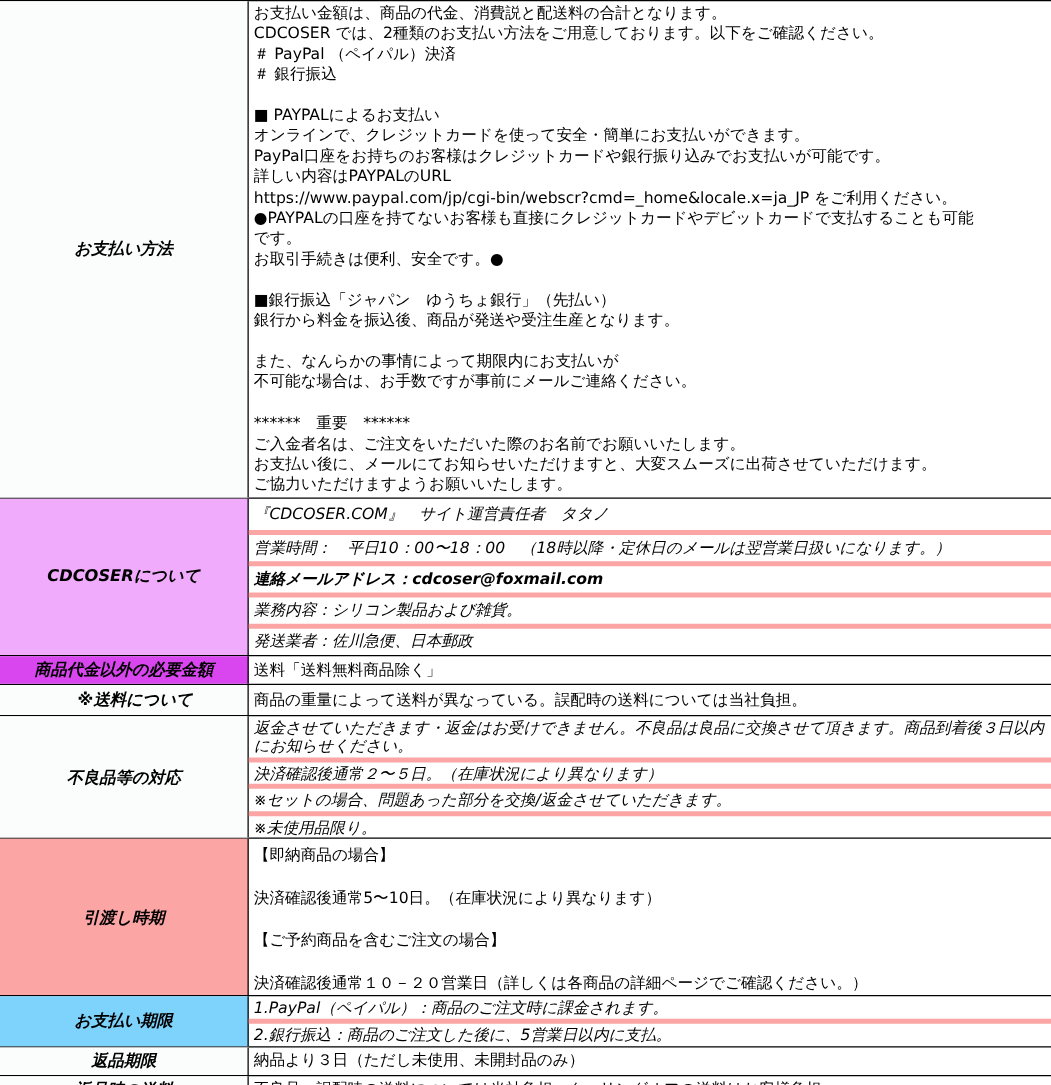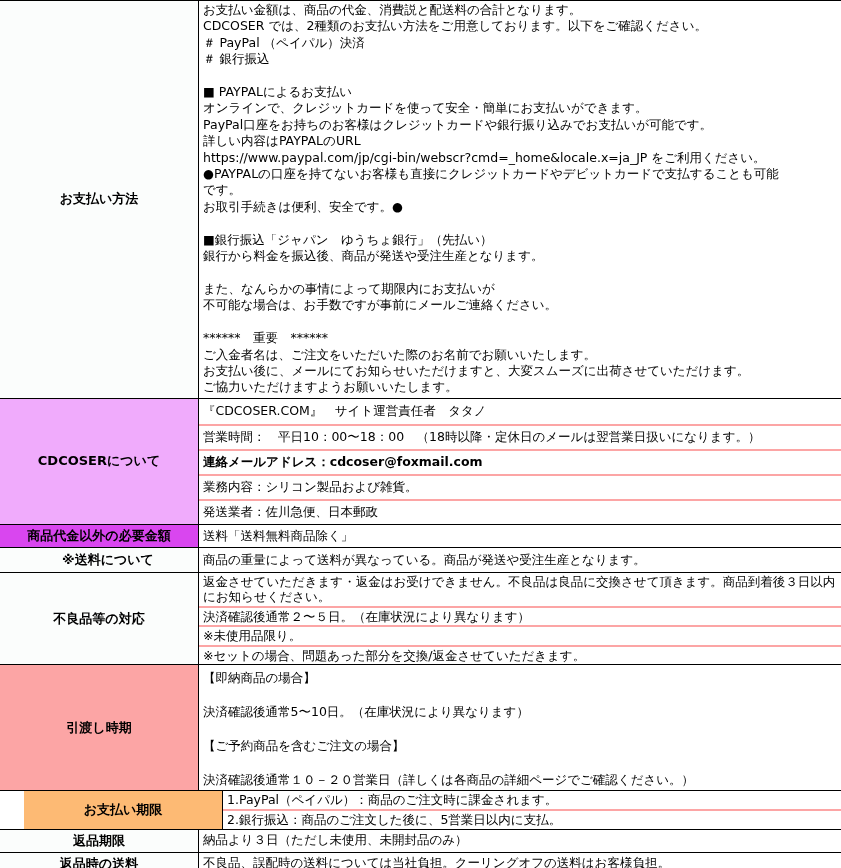--- a/index.html
+++ b/index.html
@@ -22,31 +22,32 @@
     width:199px;
     border-right:1px solid #000;
     display:flex;
     align-items:center;
     justify-content:center;
     text-align:center;
     font-weight:bold;
     font-size:13px;
     padding:2px 4px;
     background:#fbfdfc;
+    font-style:italic;
   }
   .bcell { flex:1 1 auto; min-width:0; }
   .pre {
     white-space:pre-wrap;
     word-break:break-all;
     padding:1px 4px 2px 4px;
     line-height:16.4px;
   }
-  .stack { display:flex; flex-direction:column; }
+  .stack { display:flex; flex-direction:column;font-style:italic; }
   .subrow {
-    border-top:2px solid #fca5a5;
+    border-top:4px solid #fca5a5;
     padding:1px 4px;
     line-height:16px;
   }
   .subrow:first-child { border-top:none; }
   .bold { font-weight:bold; }
 
   .row-payment .pre { min-height:393px; }
 
   .row-about .subrow { min-height:25px; display:flex; align-items:center; }
 
@@ -109,47 +110,47 @@
   <div class="row row-extra">
     <div class="hcell" style="background: #d946ef;">商品代金以外の必要金額</div>
     <div class="bcell">
       <div class="txt">送料「送料無料商品除く」</div>
     </div>
   </div>
 
   <div class="row row-shipfee">
     <div class="hcell" style="background: rgb(251, 253, 252); padding-left: 22px;">※送料について</div>
     <div class="bcell">
-      <div class="txt">商品の重量によって送料が異なっている。商品が発送や受注生産となります。</div>
+      <div class="txt">商品の重量によって送料が異なっている。誤配時の送料については当社負担。</div>
     </div>
   </div>
 
   <div class="row row-defect">
     <div class="hcell" style="background: rgb(251, 253, 252);">不良品等の対応</div>
     <div class="bcell stack">
       <div class="subrow">返金させていただきます・返金はお受けできません。不良品は良品に交換させて頂きます。商品到着後３日以内にお知らせください。</div>
       <div class="subrow">決済確認後通常２〜５日。（在庫状況により異なります）</div>
+      <div class="subrow">※セットの場合、問題あった部分を交換/返金させていただきます。</div>
       <div class="subrow">※未使用品限り。</div>
-      <div class="subrow">※セットの場合、問題あった部分を交換/返金させていただきます。</div>
     </div>
   </div>
 
   <div class="row row-delivery">
     <div class="hcell" style="background: #fca5a5;">引渡し時期</div>
     <div class="bcell pre">【即納商品の場合】
 
 決済確認後通常5〜10日。（在庫状況により異なります）
 
 【ご予約商品を含むご注文の場合】
 
 決済確認後通常１０－２０営業日（詳しくは各商品の詳細ページでご確認ください。）</div>
   </div>
 
   <div class="row row-deadline">
-    <div class="hcell" style="background: #fdba74; margin-left: 24px;">お支払い期限</div>
+    <div class="hcell" style="background: #7dd3fc;">お支払い期限</div>
     <div class="bcell stack">
       <div class="subrow">1.PayPal（ペイパル）：商品のご注文時に課金されます。</div>
       <div class="subrow">2.銀行振込：商品のご注文した後に、5営業日以内に支払。</div>
     </div>
   </div>
 
   <div class="row row-return">
     <div class="hcell" style="background: rgb(251, 253, 252);">返品期限</div>
     <div class="bcell">
       <div class="txt">納品より３日（ただし未使用、未開封品のみ）</div>

